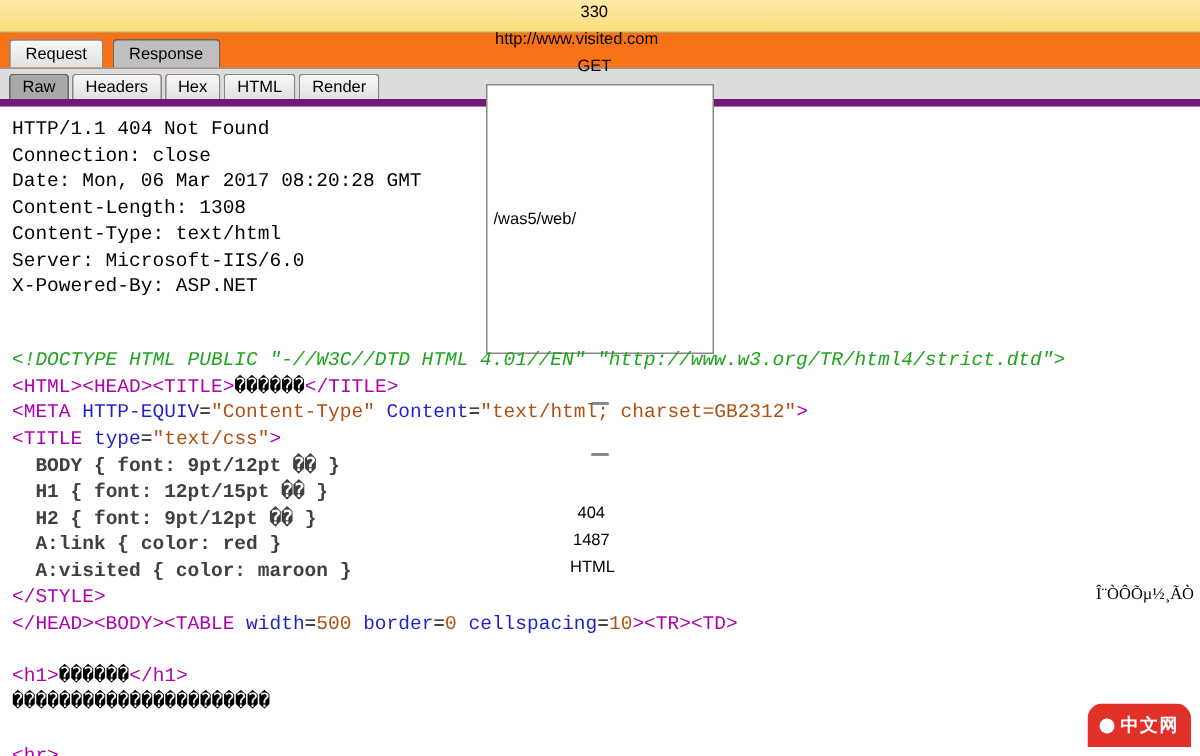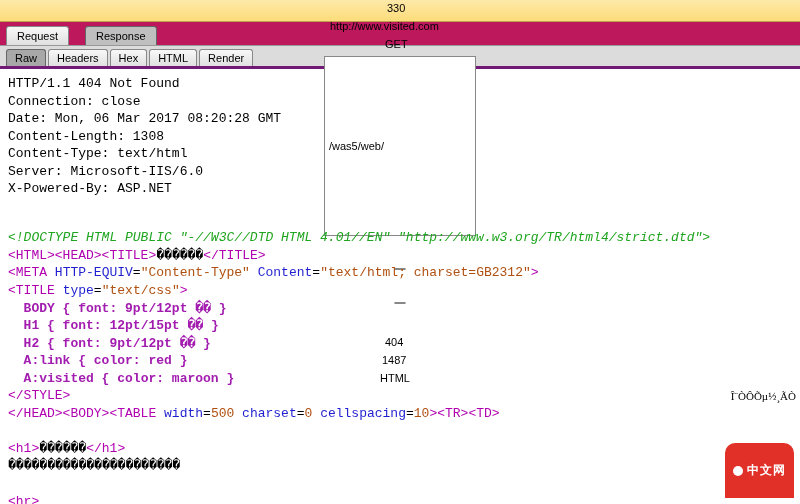--- a/index.html
+++ b/index.html
@@ -39,32 +39,32 @@
     border-radius: 2px;
     display: inline-block;
   }
   .tb-gap { flex: 0 0 20px; }
   .tb-status { width: 30px; }
   .tb-size { width: 36px; }
   .tb-type { width: 40px; }
   .tb-tail { margin-left: auto; font-family: serif; }
 
   .tabrow1 {
-    background: #be185d;
+    background: #f97316;
     padding: 4px 6px 0 6px;
     display: flex;
-    gap: 16px;
+    gap: 6px;
     border-bottom: 1px solid #999;
   }
   .tabrow2 {
     background: #dcdcdc;
     padding: 3px 6px 0 6px;
     display: flex;
     gap: 2px;
-    border-bottom: 3px solid #701a75;
+    border-bottom: 5px solid #701a75;
     align-items: center;
   }
   .tab {
     border: 1px solid #888;
     border-bottom: none;
     background: linear-gradient(to bottom, #f8f8f8, #e0e0e0);
     padding: 3px 10px;
     border-radius: 3px 3px 0 0;
     cursor: pointer;
     font-size: 11px;
@@ -84,33 +84,33 @@
     line-height: 1.35;
     white-space: pre-wrap;
   }
   .headers-block { color: #000; }
 
   .html-block { margin-top: 14px; }
   .doctype { color: #1fa51f; font-style: italic; }
   .tagb { color: #b000b0; }
   .attrn { color: #1f1fcf; }
   .attrv { color: #b05010; }
-  .bodytxt { color: #a21caf; font-weight: bold; }
+  .bodytxt { color: #404040; font-weight: bold; }
   .plain { color: #000; }
 
   .watermark {
     position: fixed;
     right: 6px;
     bottom: 6px;
     background: #e03028;
     color: #fff;
     font-family: Arial, sans-serif;
     font-size: 12px;
     font-weight: bold;
-    padding: 19px 8px;
+    padding: 6px 8px;
     border-radius: 10px 10px 0 0;
     letter-spacing: 1px;
   }
   .watermark .dot {
     display: inline-block;
     width: 10px; height: 10px;
     background: #fff;
     border-radius: 50%;
     margin-right: 4px;
     vertical-align: middle;
@@ -158,20 +158,20 @@
 <div class="html-block"><span class="doctype">&lt;!DOCTYPE HTML PUBLIC "-//W3C//DTD HTML 4.01//EN" "http://www.w3.org/TR/html4/strict.dtd"&gt;</span>
 <span class="tagb">&lt;HTML&gt;&lt;HEAD&gt;&lt;TITLE&gt;</span><span class="plain">������</span><span class="tagb">&lt;/TITLE&gt;</span>
 <span class="tagb">&lt;<span>META</span></span> <span class="attrn">HTTP-EQUIV</span>=<span class="attrv">"Content-Type"</span> <span class="attrn">Content</span>=<span class="attrv">"text/html; charset=GB2312"</span><span class="tagb">&gt;</span>
 <span class="tagb">&lt;<span>TITLE</span></span> <span class="attrn">type</span>=<span class="attrv">"text/css"</span><span class="tagb">&gt;</span>
 <span class="bodytxt">  BODY { font: 9pt/12pt �� }</span>
 <span class="bodytxt">  H1 { font: 12pt/15pt �� }</span>
 <span class="bodytxt">  H2 { font: 9pt/12pt �� }</span>
 <span class="bodytxt">  A:link { color: red }</span>
 <span class="bodytxt">  A:visited { color: maroon }</span>
 <span class="tagb">&lt;/STYLE&gt;</span>
-<span class="tagb">&lt;/HEAD&gt;&lt;BODY&gt;&lt;TABLE</span> <span class="attrn">width</span>=<span class="attrv">500</span> <span class="attrn">charset</span>=<span class="attrv">0</span> <span class="attrn">cellspacing</span>=<span class="attrv">10</span><span class="tagb">&gt;&lt;TR&gt;&lt;TD&gt;</span>
+<span class="tagb">&lt;/HEAD&gt;&lt;BODY&gt;&lt;TABLE</span> <span class="attrn">width</span>=<span class="attrv">500</span> <span class="attrn">border</span>=<span class="attrv">0</span> <span class="attrn">cellspacing</span>=<span class="attrv">10</span><span class="tagb">&gt;&lt;TR&gt;&lt;TD&gt;</span>
 
 <span class="tagb">&lt;h1&gt;</span><span class="plain">������</span><span class="tagb">&lt;/h1&gt;</span>
 <span class="plain">����������������������</span>
 
 <span class="tagb">&lt;hr&gt;</span></div></div>
 
 <div class="watermark"><span class="dot"></span><span>中文网</span></div>
 
 </body></html>

